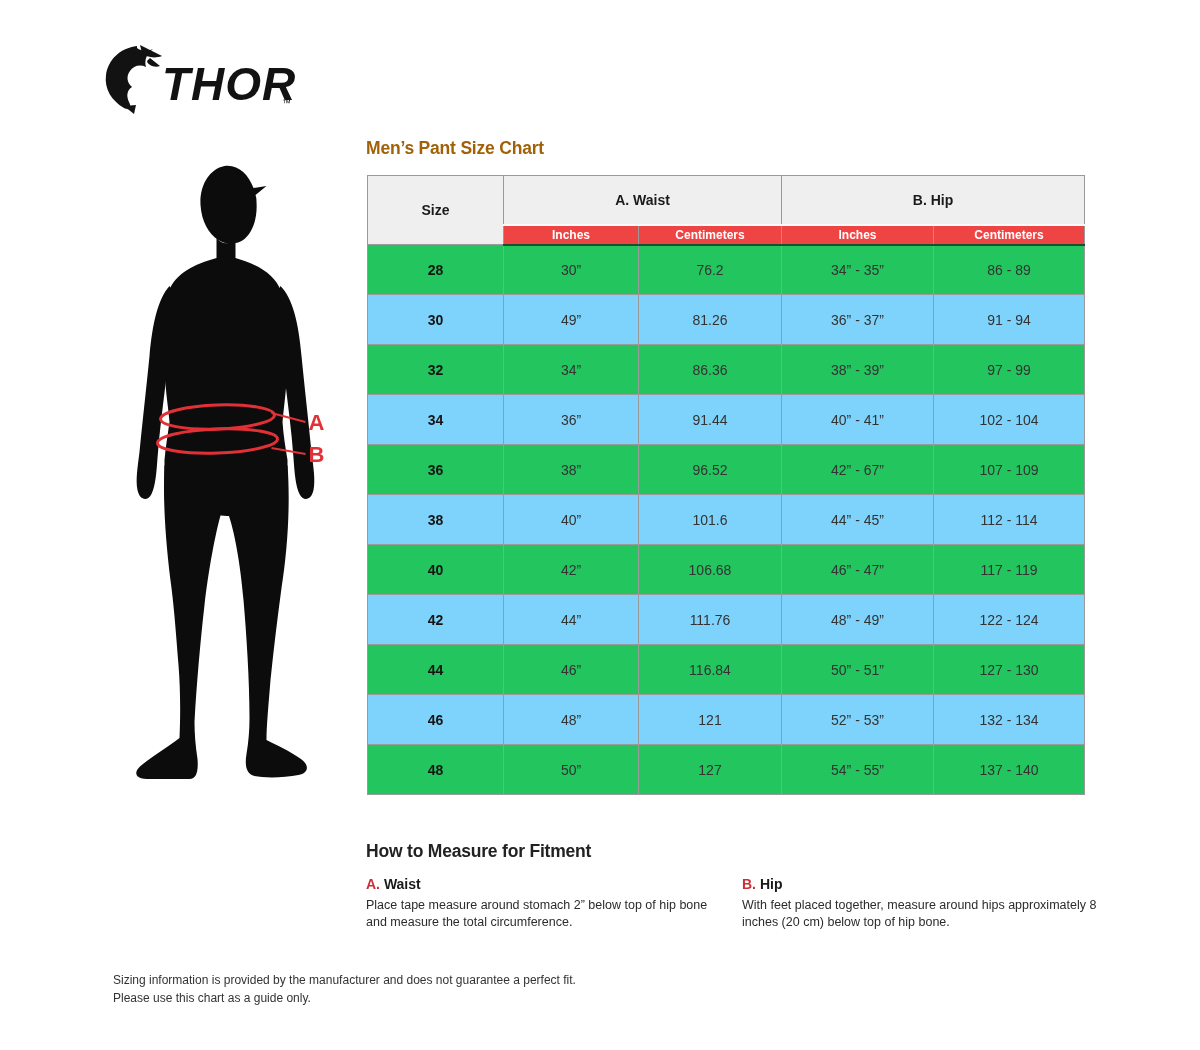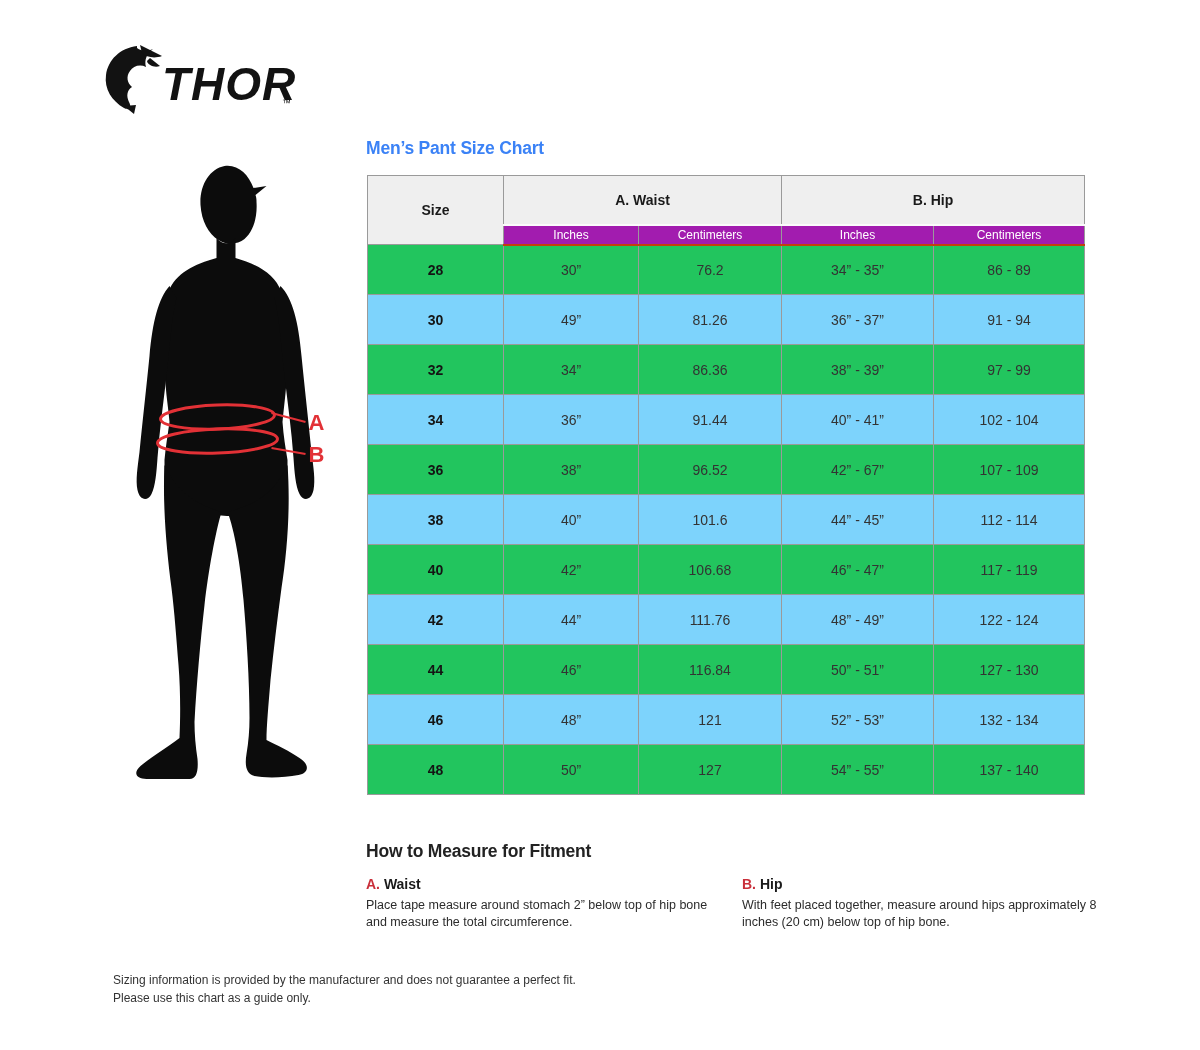--- a/index.html
+++ b/index.html
@@ -15,34 +15,34 @@
     position:relative;width:1200px;height:1050px;background:#ffffff;overflow:hidden;
     font-family:"Liberation Sans",sans-serif;color:var(--ink);
   }
   
   .logo{position:absolute;left:104px;top:44px;width:195px;height:70px;}
   
   .figure{position:absolute;left:112px;top:160px;width:243px;height:620px;}
   .red-stroke{fill:none;stroke:var(--figure-red);stroke-width:3;}
   .red-label{fill:var(--figure-red);font-weight:bold;font-size:22px;font-family:"Liberation Sans",sans-serif;}
   
-  .chart-title{position:absolute;left:366px;top:138px;font-size:17.5px;font-weight:bold;color:#3b82f6;letter-spacing:-0.2px;}
+  .chart-title{position:absolute;left:366px;top:138px;font-size:17.5px;font-weight:bold;color:#a16207;letter-spacing:-0.2px;}
   table.size-table{
     position:absolute;left:367px;top:175px;width:717px;
     border-collapse:collapse;table-layout:fixed;
     border:1px solid #8f8f8f;
   }
   .size-table th,.size-table td{
     border:1px solid var(--border);
     text-align:center;vertical-align:middle;
   }
   .size-table th.group{height:49px;background:#efefef;font-size:14px;font-weight:bold;color:#1a1a1a;}
   .size-table th.sub{
-    height:20px;background:#a21caf;color:#fff;font-size:12px;font-weight:normal;
-    border-top:2px solid #fbfbfb;border-bottom:2px solid #c2410c;
+    height:20px;background:#ef4444;color:#fff;font-size:12px;font-weight:bold;
+    border-top:2px solid #fbfbfb;border-bottom:2px solid #14532d;
   }
   .size-table td{height:50px;font-size:14px;color:var(--cell-ink);background:#7dd3fc;}
   .size-table td.size-cell{font-weight:bold;color:#141414;}
   .size-table tr.alt td{background:#22c55e;text-align:center;}
   
   .measure-title{position:absolute;left:366px;top:841px;font-size:17.5px;font-weight:bold;color:#222;letter-spacing:-0.2px;text-align:center;}
   .measure-item{position:absolute;top:876px;font-size:12.5px;color:#2c2c2c;line-height:17px;}
   .measure-item.a{left:366px;width:352px;}
   .measure-item.b{left:742px;width:364px;}
   .measure-item h3{font-size:14px;font-weight:bold;color:#1a1a1a;margin-bottom:4px;}

